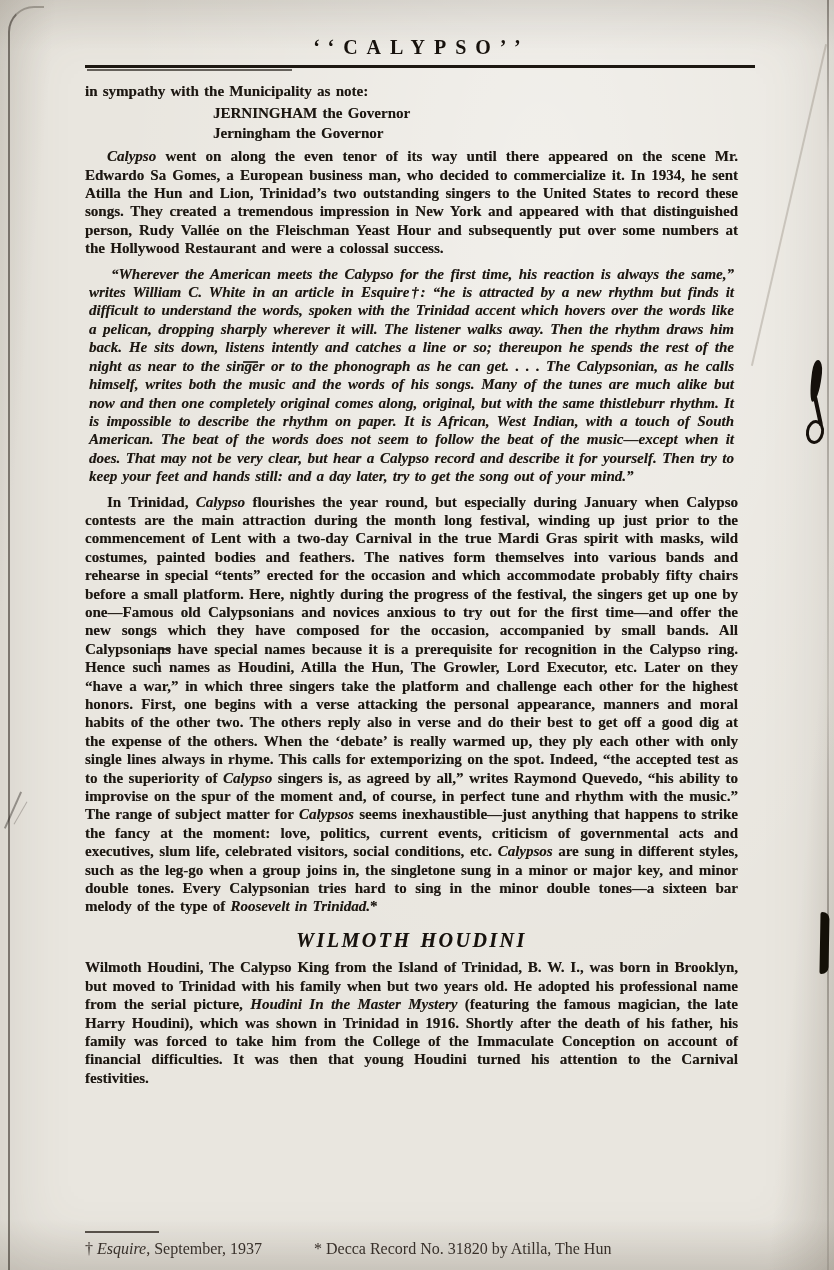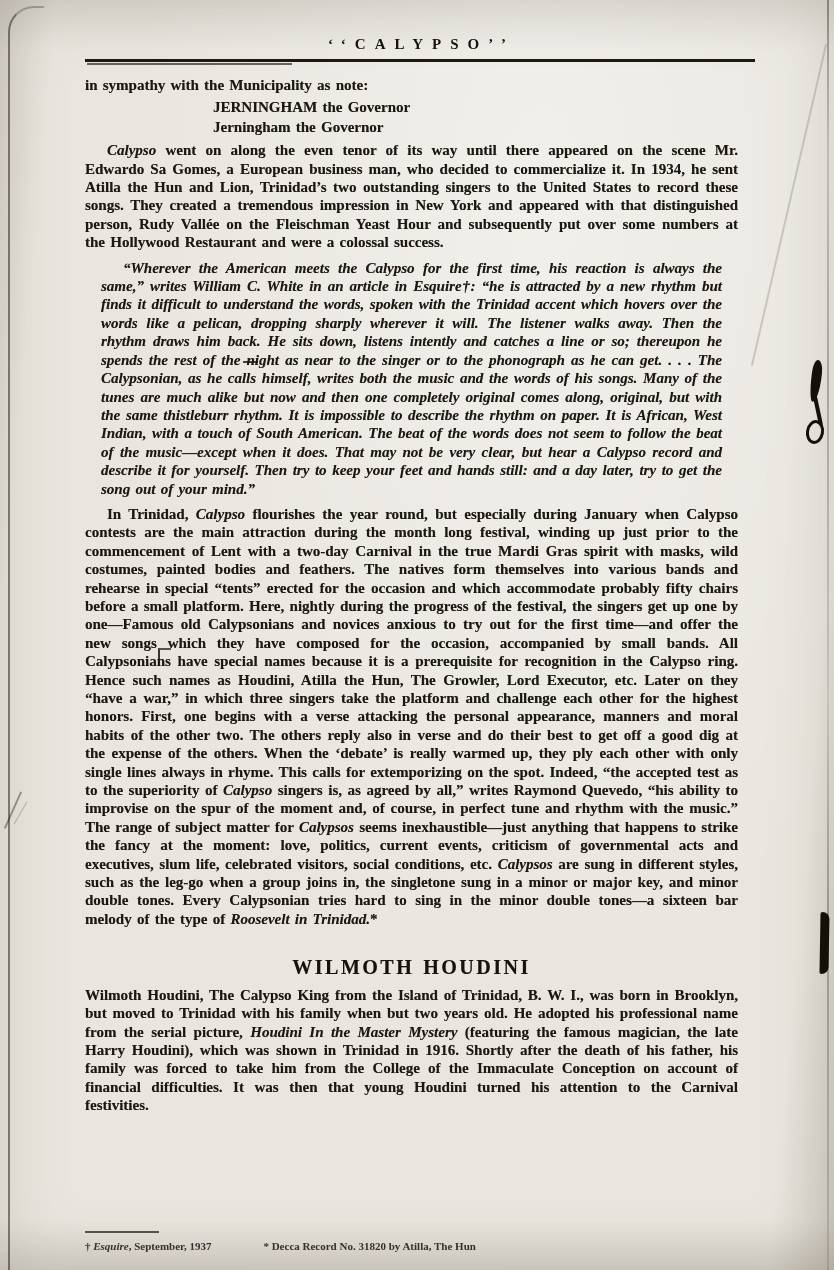--- a/index.html
+++ b/index.html
@@ -13,21 +13,21 @@
       radial-gradient(ellipse at 65% 15%, rgba(255,255,255,.38), transparent 55%),
       linear-gradient(95deg, rgba(110,100,85,.14), transparent 6%, transparent 93%, rgba(110,100,85,.20)),
       linear-gradient(180deg, rgba(110,100,85,.10), transparent 4%, transparent 96%, rgba(110,100,85,.16));
     box-shadow: inset 0 0 70px rgba(95,85,70,.20);
     font-family:"Liberation Serif","DejaVu Serif",serif;
     color:#1c1711;
   }
   .title{
     margin:36px 0 6px 0;
     text-align:center;
-    font-size:15px;
+    font-size:20px;
     font-weight:bold;
     letter-spacing:9px;
     text-indent:9px;
     color:#17120d;
   }
   .title-rule{
     position:relative;
     margin:0 79px 14px 85px;
     height:3px;
     background:#1d1812;
@@ -40,40 +40,41 @@
     padding:0 96px 0 85px;
     font-size:15px;
     line-height:18.4px;
     font-weight:bold;
     text-align:justify;
     word-spacing:1.5px;
     text-shadow:0.2px 0.2px 0 rgba(28,23,17,.45);
   }
   .body-text p{margin:4px 0;text-indent:22px;}
   .body-text p.noindent{text-indent:0;}
-  .body-text p.quote{margin:7px 16px;}
+  .body-text p.quote{margin:7px 4px;}
   .it{font-style:italic;}
   .verse{
     margin:1px 0 4px 128px;
     line-height:19.4px;
     text-align:left;
   }
   .section-heading{
-    margin:30px 0 9px 0;
+    margin:15px 0 9px 0;
     text-align:center;
     font-size:20px;
     font-weight:bold;
     letter-spacing:2.5px;
     color:#17120d;
+    font-style:italic;
   }
   .footnote-area{
     position:absolute;
     left:85px;top:1231px;width:670px;
-    font-size:11px;
-    font-weight:bold;
+    font-size:16px;
+    font-weight:normal;
     color:#38302a;
     text-shadow:none;
     font-family:"Liberation Serif","DejaVu Serif",serif;
   }
   .footnote-rule{width:74px;height:2px;background:rgba(42,34,27,.75);margin-bottom:7px;}
   .footnote-line{display:flex;gap:52px;align-items:baseline;}
   
   .artifact{position:absolute;pointer-events:none;}
   .edge-left{
     left:8px;top:6px;width:34px;height:1264px;

